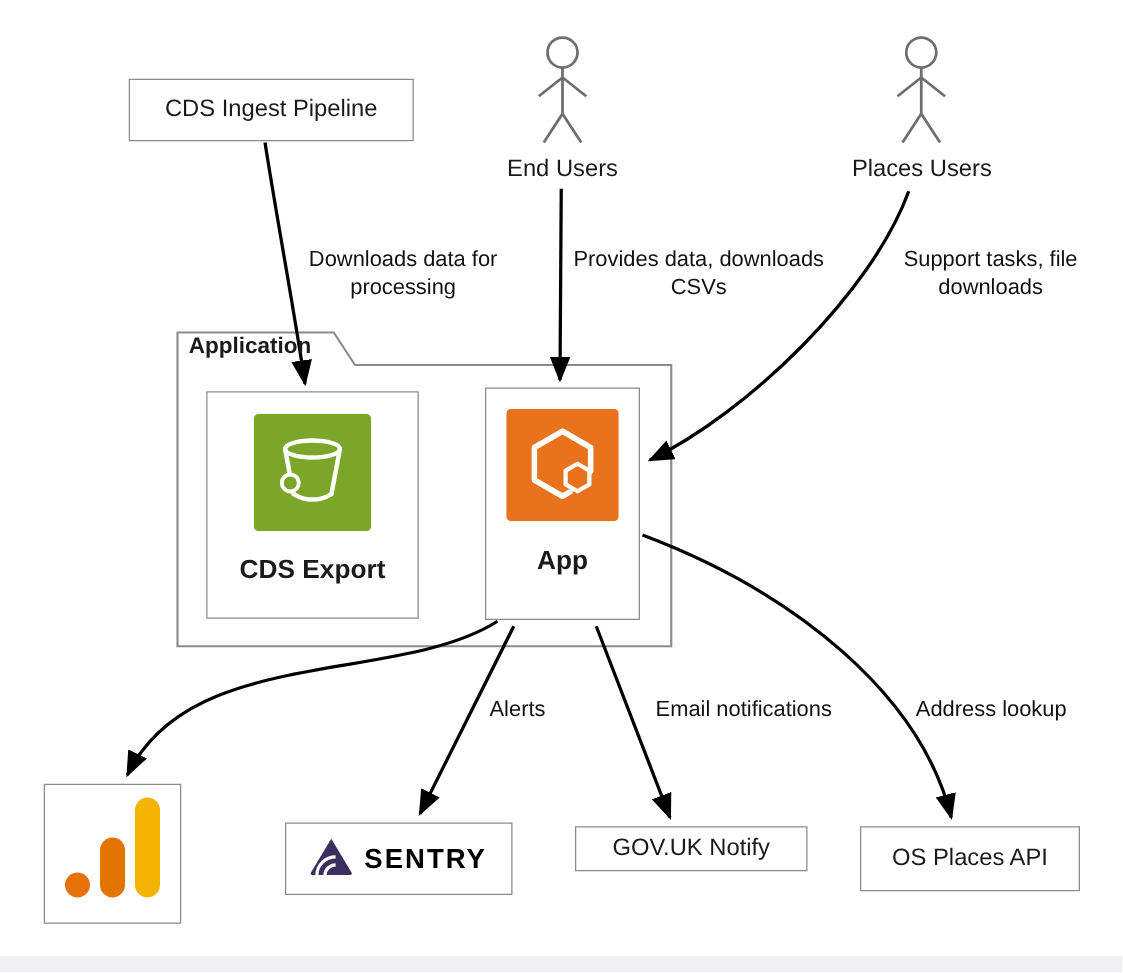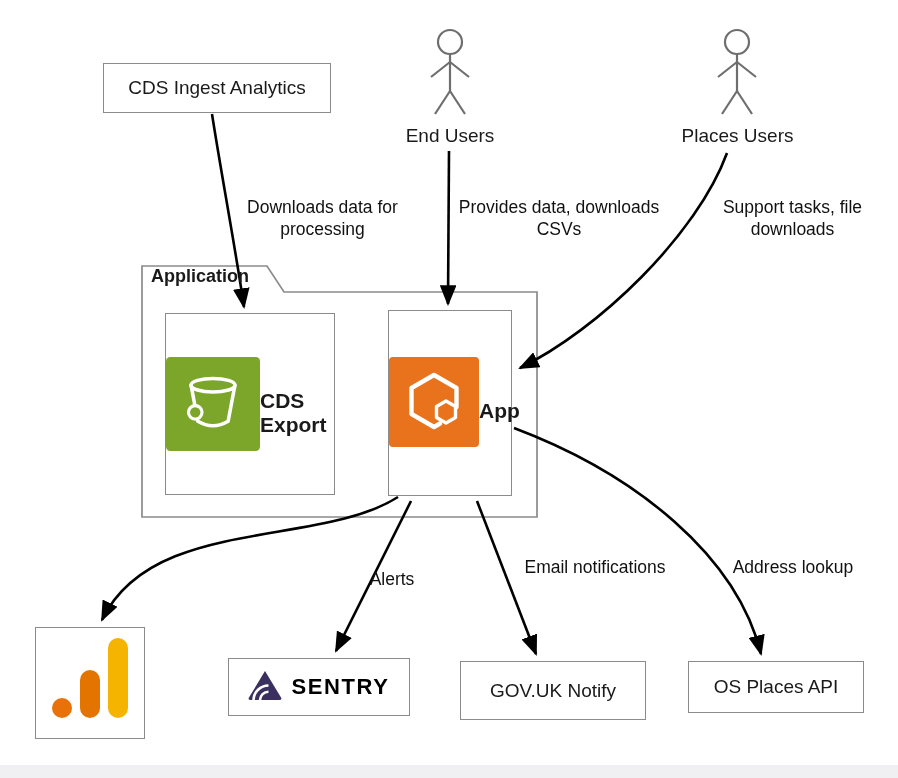--- a/index.html
+++ b/index.html
@@ -12,46 +12,46 @@
   .canvas { position:relative; width:898px; height:778px; background:#ffffff; overflow:hidden; }
   .wires { position:absolute; left:0; top:0; z-index:1; }
   .bottom-strip { position:absolute; left:0; bottom:0; width:898px; height:13px; background:#f0f0f2; z-index:0; }
 
   .node {
     position:absolute; z-index:2; background:#ffffff;
     border:1.6px solid #8b8b8b;
     display:flex; align-items:center; justify-content:center;
   }
   .node-label { font-size:19px; color:#1a1a1a; }
-  .big-node { flex-direction:row; justify-content:flex-start; }
+  .big-node { flex-direction:column; justify-content:flex-start; }
   .big-node .node-title { font-size:21px; font-weight:bold; }
 
   #cds-ingest   { left:103px; top:63px;  width:228px; height:50px; }
   #cds-export   { left:165px; top:313px; width:170px; height:182px; padding-top:17px; }
   #app-node     { left:388px; top:310px; width:124px; height:186px; padding-top:16px; }
   #ga-node      { left:35px;  top:627px; width:110px; height:112px; border-width:1.3px; }
   #sentry-node  { left:228px; top:658px; width:182px; height:58px; gap:9px; }
-  #notify-node  { left:460px; top:661px; width:186px; height:59px; }
+  #notify-node  { left:460px; top:661px; width:186px; height:36px; }
   #osplaces-node{ left:688px; top:661px; width:176px; height:52px; }
 
   #cds-export .icon-wrap { margin-bottom:14px; }
   #app-node  .icon-wrap { margin-bottom:15px; }
 
   .actor-label { position:absolute; z-index:2; text-align:center; font-size:19px; }
   #end-users-label    { left:378px; top:125px; width:144px; }
   #support-users-label{ left:660px; top:125px; width:155px; }
 
   #application-label { position:absolute; z-index:2; left:151px; top:266px; font-size:18px; font-weight:bold; }
 
   .edge-label { position:absolute; z-index:2; text-align:center; font-size:17.5px; line-height:1.28; color:#111; }
   #lbl-ingest  { left:230px; top:196px; width:185px;text-align:center; }
   #lbl-endusers{ left:445px; top:196px; width:228px; }
   #lbl-support { left:700px; top:196px; width:185px; }
   #lbl-ga      { left:147px; top:547px; width:214px; }
-  #lbl-alerts  { left:342px; top:556px; width:100px;margin-top:12px; }
+  #lbl-alerts  { left:364px; top:556px; width:100px; }
   #lbl-email   { left:495px; top:556px; width:200px; }
   #lbl-address { left:695px; top:556px; width:196px; }
 
   .sentry-word {
     font-size:22px; font-weight:600; letter-spacing:1.6px; color:#000000;
   }
 </style>
 </head>
 <body>
 
@@ -91,21 +91,21 @@
       <path d="M 449 151 L 448 304" marker-end="url(#arrow)"></path>
       <path d="M 727 153 C 697 235, 598 330, 520 368" marker-end="url(#arrow)"></path>
       <path d="M 398 497 C 318 548, 152 516, 102 620" marker-end="url(#arrow)"></path>
       <path d="M 411 501 L 336 651" marker-end="url(#arrow)"></path>
       <path d="M 477 501 L 536 654" marker-end="url(#arrow)"></path>
       <path d="M 514 428 C 636 474, 737 556, 761 654" marker-end="url(#arrow)"></path>
     </g>
   </svg>
 
   <div class="node" id="cds-ingest">
-    <span class="node-label">CDS Ingest Analytics</span>
+    <span class="node-label">CDS Ingest Pipeline</span>
   </div>
 
   <div class="actor-label" id="end-users-label">End Users</div>
   <div class="actor-label" id="support-users-label">Places Users</div>
 
   <div id="application-label">Application</div>
 
   <div class="node big-node" id="cds-export">
     <span class="icon-wrap">
       <svg width="94" height="94" viewBox="0 0 90 90">

